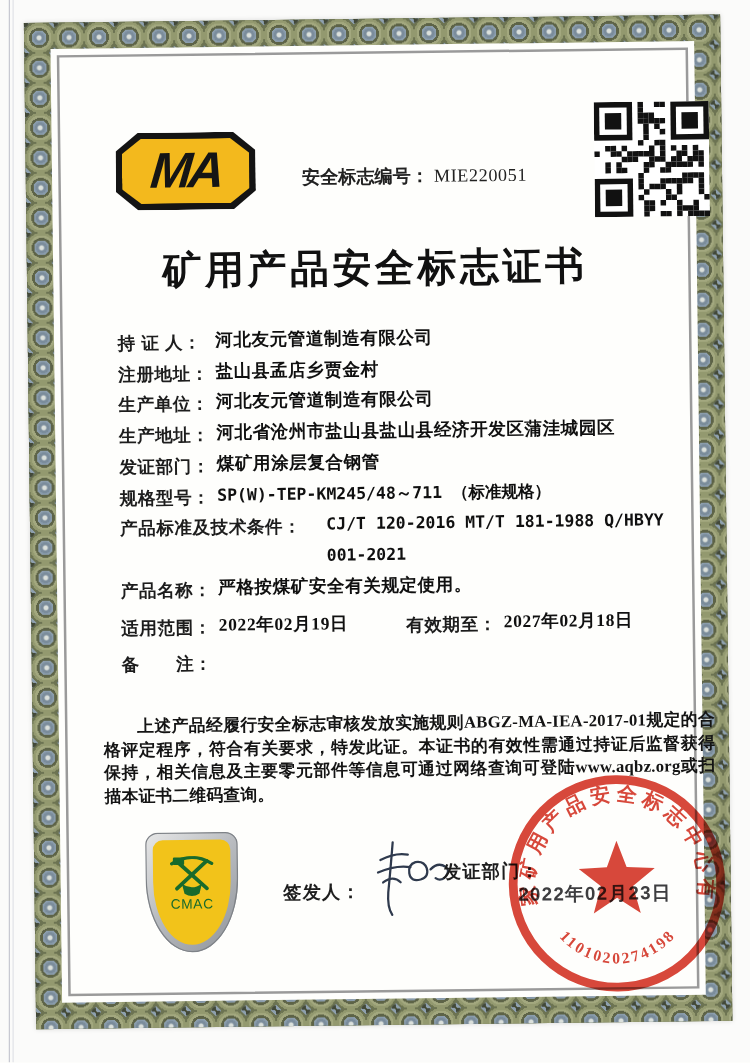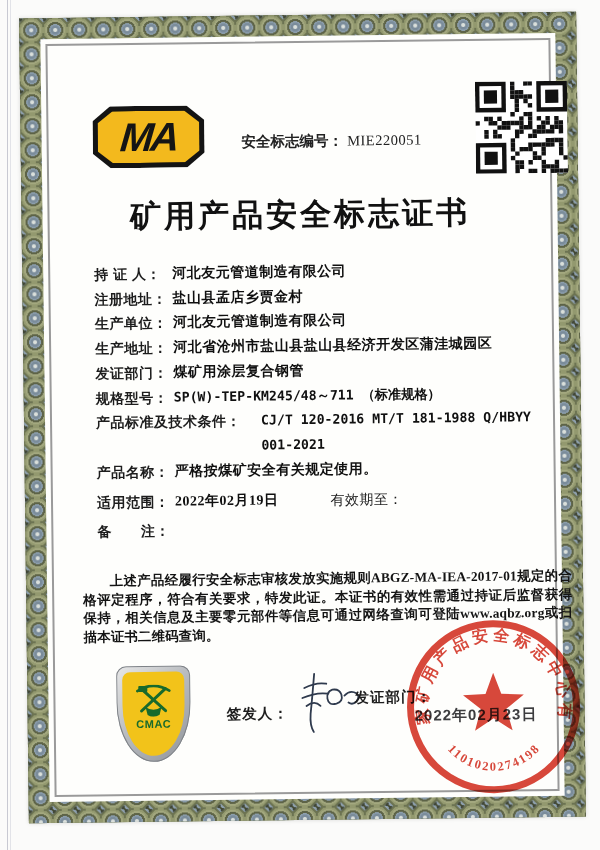--- a/index.html
+++ b/index.html
@@ -71,21 +71,21 @@
   .fields{position:absolute;left:51px;top:224px;right:26px;font-size:14px;}
   .frow{display:flex;align-items:flex-start;line-height:24.7px;}
   .flabel{flex:0 0 auto;min-width:78px;font-weight:700;color:#1d1d1d;letter-spacing:.5px;}
   .fvalue{
     font-family:"Liberation Serif",serif;font-weight:700;color:#101010;
     letter-spacing:.5px;
   }
   .fvalue.mono{font-family:"DejaVu Sans Mono",monospace;font-size:13.2px;letter-spacing:0;}
   .daterow{margin-top:6px;}
   .daterow .dval{flex:0 0 150px;}
-  .daterow .flabel2{flex:0 0 78px;font-weight:400;letter-spacing:.5px;text-align:right;}
+  .daterow .flabel2{flex:0 0 78px;font-weight:700;letter-spacing:.5px;}
   .remrow{margin-top:4px;}
 
   
   .statement{
     position:absolute;left:36px;top:534px;width:489px;
     font-family:"Liberation Serif",serif;font-weight:700;font-size:13.4px;
     line-height:18.6px;color:#141414;text-align:justify;text-indent:2em;
     letter-spacing:.2px;
   }
 
@@ -96,21 +96,21 @@
     border-radius:10px 10px 50% 50% / 10px 10px 62% 62%;
     box-shadow:inset 0 0 0 1px #7e8287;
   }
   .cmac .shield-in{
     position:absolute;inset:6px;background:#f2c31a;
     border-radius:8px 8px 50% 50% / 8px 8px 60% 60%;
     display:flex;flex-direction:column;align-items:center;justify-content:center;padding-bottom:14px;
   }
   .cmac svg{width:44px;height:32px;display:block;}
   .cmac .cmac-text{
-    font-weight:700;font-size:11px;color:#186a2c;letter-spacing:.5px;margin-top:1px;
+    font-weight:400;font-size:11px;color:#186a2c;letter-spacing:.5px;margin-top:1px;
   }
   .signer-label,.issuer-label{
     position:absolute;font-size:14.5px;font-weight:700;color:#1d1d1d;letter-spacing:1px;white-space:nowrap;
   }
   .signer-label{left:178px;top:668px;}
   .issuer-label{left:306px;top:653px;}
   .signature{position:absolute;left:238px;top:626px;width:86px;height:84px;}
   .signature svg{width:100%;height:100%;}
 
   .seal{position:absolute;left:356px;top:584px;width:178px;height:178px;mix-blend-mode:multiply;opacity:.93;}
@@ -299,20 +299,21 @@
         <span class="fvalue mono" style="margin-left:20px">CJ/T 120-2016 MT/T 181-1988 Q/HBYY 001-2021</span>
       </div>
       <div class="frow">
         <span class="flabel">产品名称：</span>
         <span class="fvalue">严格按煤矿安全有关规定使用。</span>
       </div>
       <div class="frow daterow">
         <span class="flabel">适用范围：</span>
         <span class="fvalue dval">2022年02月19日</span>
         <span class="flabel2">有效期至：</span>
+        <span class="fvalue">2027年02月18日</span>
       </div>
       <div class="frow remrow">
         <span class="flabel">备　　注：</span>
       </div>
     </div>
 
     <div class="statement">上述产品经履行安全标志审核发放实施规则ABGZ-MA-IEA-2017-01规定的合格评定程序，符合有关要求，特发此证。本证书的有效性需通过持证后监督获得保持，相关信息及主要零元部件等信息可通过网络查询可登陆www.aqbz.org或扫描本证书二维码查询。</div>
 
     <div class="cmac">
       <div class="shield-in">

